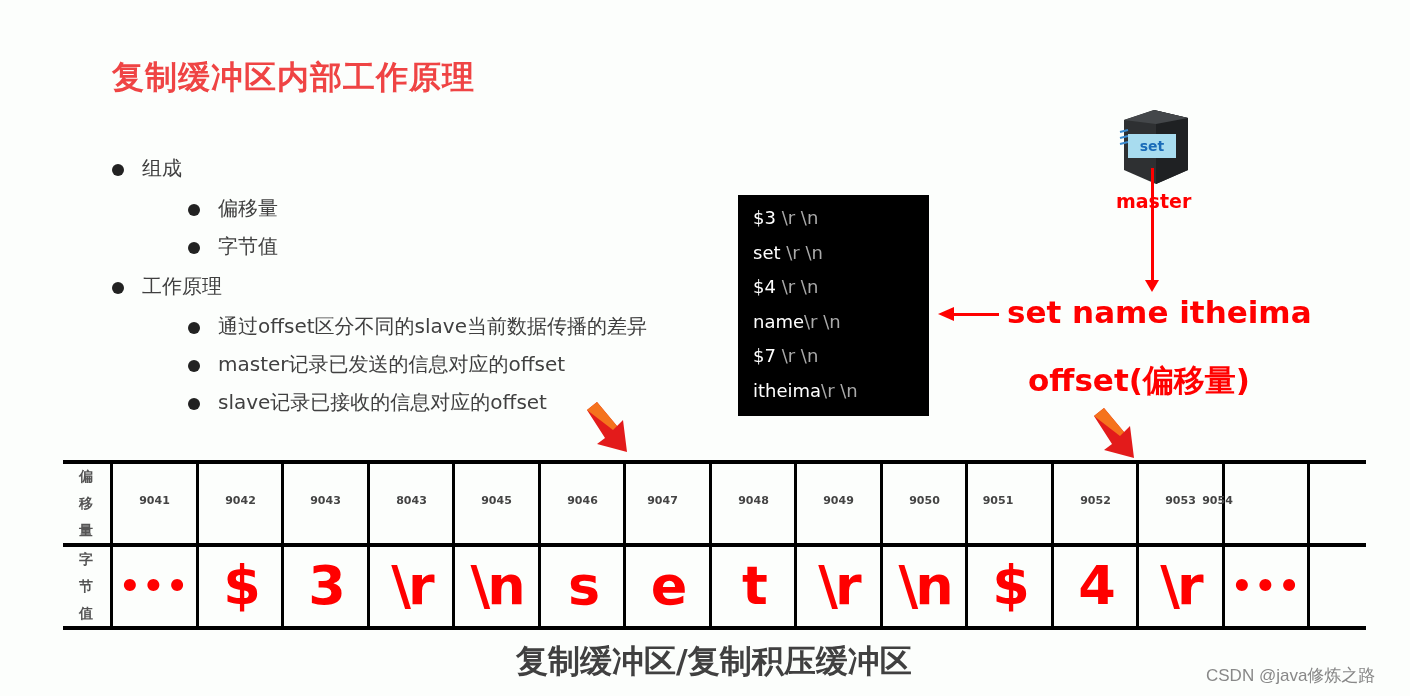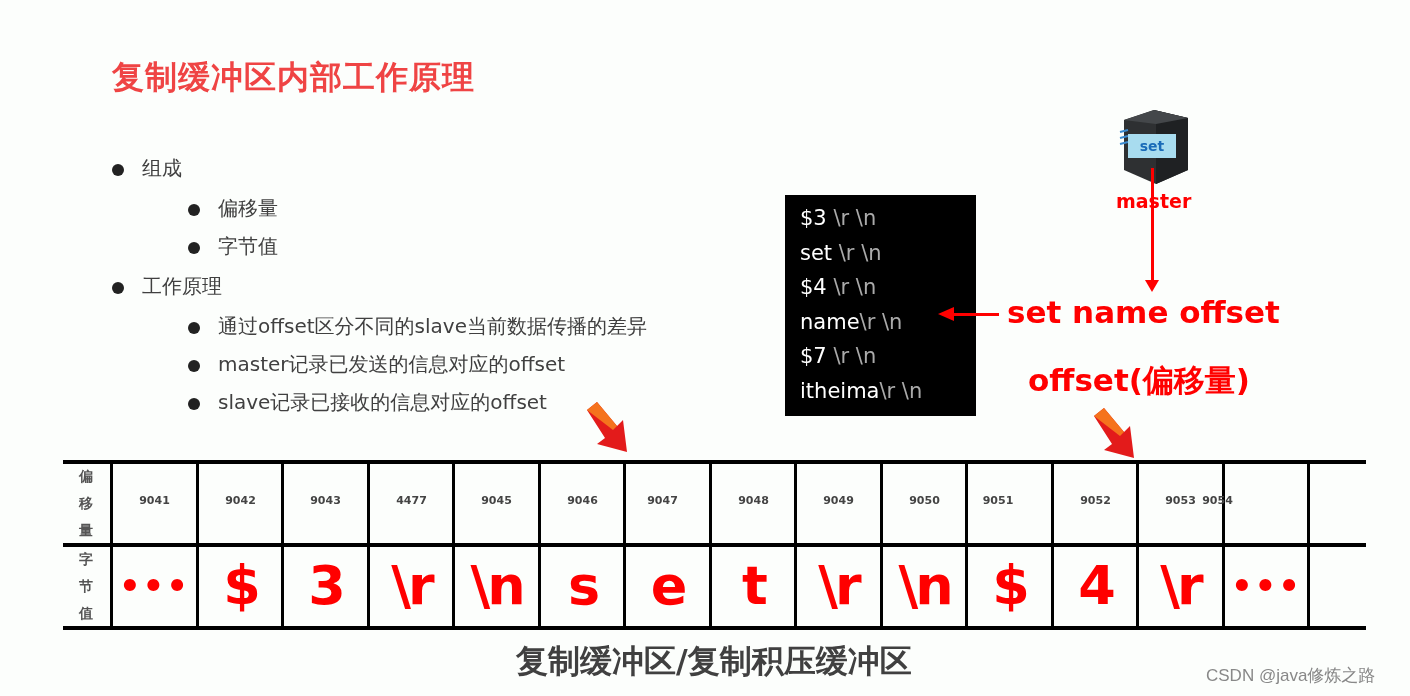--- a/index.html
+++ b/index.html
@@ -14,22 +14,22 @@
     letter-spacing: 1px;
   }
   .bullets { left: 112px; top: 155px; color: #404040; font-size: 20px; }
   .b { position: absolute; white-space: nowrap; }
   .b .dot {
     position: absolute; width: 12px; height: 12px; border-radius: 50%; background: #222;
     top: 9px;
   }
   .b .txt { position: absolute; left: 30px; top: 0; white-space: nowrap; }
   .codebox {
-    left: 785px; top: 195px; width: 191px; height: 221px; background: #000;
-    color: #fff; font-size: 21px; line-height: 34.5px; padding: 6px 0 0 15px; box-sizing: border-box;
+    left: 738px; top: 195px; width: 191px; height: 221px; background: #000;
+    color: #fff; font-size: 18px; line-height: 34.5px; padding: 6px 0 0 15px; box-sizing: border-box;
     font-family: "DejaVu Sans", sans-serif;
   }
   .codebox .crlf { color: #aaa; }
   .red-bold { color: #ff0000; font-weight: bold; font-family: "DejaVu Sans", sans-serif; }
   .cmd { left: 1007px; top: 294px; font-size: 31px; }
   .offset-label { left: 1028px; top: 360px; font-size: 31px; }
   .master-label { left: 1116px; top: 190px; font-size: 19px; }
   .server { left: 1114px; top: 108px; width: 78px; height: 80px; }
   .vline { left: 1151px; top: 168px; width: 3px; height: 117px; background: #ff0000; }
   .vhead { left: 1145px; top: 280px; width: 0; height: 0;
@@ -105,21 +105,21 @@
   </svg>
   <div class="abs" style="left:14px; top:26px; width:48px; height:24px; line-height:24px; text-align:center; font-size:14px; font-weight:bold; color:#1a6bb8;">set</div>
 </div>
 <div class="abs vline"></div>
 <div class="abs vhead"></div>
 <div class="abs red-bold master-label">master</div>
 
 <div class="abs hline"></div>
 <div class="abs hhead"></div>
 
-<div class="abs red-bold cmd">set name offset</div>
+<div class="abs red-bold cmd">set name itheima</div>
 <div class="abs red-bold offset-label">offset(偏移量)</div>
 
 <div class="abs" style="left:583px; top:400px;">
   <svg class="fancy-arrow" viewBox="0 0 50 55">
     <polygon points="4,10 14,2 34,26 40,20 44,52 14,44 22,38" fill="#e31b1b"></polygon>
     <polygon points="4,10 14,2 34,26 30,30" fill="#f5731d"></polygon>
   </svg>
 </div>
 <div class="abs" style="left:1090px; top:406px;">
   <svg class="fancy-arrow" viewBox="0 0 50 55">
@@ -156,21 +156,21 @@
     <div class="vrule" style="left: 988px;"></div>
     <div class="vrule" style="left: 1073px;"></div>
     <div class="vrule" style="left: 1159px;"></div>
     <div class="vrule" style="left: 1244px;"></div>
     <div class="cell-off" style="left: 50px; width: 83px; top: 34px;">9041</div>
     <div class="cell-byte" style="left: 50px; width: 83px; top: 106px; letter-spacing: 2px; font-size: 34px;">•••</div>
     <div class="cell-off" style="left: 136px; width: 83px; top: 34px;">9042</div>
     <div class="cell-byte" style="left: 136px; width: 83px; top: 94px; letter-spacing: -3px;">$</div>
     <div class="cell-off" style="left: 221px; width: 83px; top: 34px;">9043</div>
     <div class="cell-byte" style="left: 221px; width: 83px; top: 94px; letter-spacing: -3px;">3</div>
-    <div class="cell-off" style="left: 307px; width: 83px; top: 34px;">4477</div>
+    <div class="cell-off" style="left: 307px; width: 83px; top: 34px;">8043</div>
     <div class="cell-byte" style="left: 307px; width: 83px; top: 94px; letter-spacing: -3px;">\r</div>
     <div class="cell-off" style="left: 392px; width: 83px; top: 34px;">9045</div>
     <div class="cell-byte" style="left: 392px; width: 83px; top: 94px; letter-spacing: -3px;">\n</div>
     <div class="cell-off" style="left: 478px; width: 83px; top: 34px;">9046</div>
     <div class="cell-byte" style="left: 478px; width: 83px; top: 94px; letter-spacing: -3px;">s</div>
     <div class="cell-off" style="left: 563px; width: 73px; top: 34px;">9047</div>
     <div class="cell-byte" style="left: 563px; width: 83px; top: 94px; letter-spacing: -3px;">e</div>
     <div class="cell-off" style="left: 649px; width: 83px; top: 34px;">9048</div>
     <div class="cell-byte" style="left: 649px; width: 83px; top: 94px; letter-spacing: -3px;">t</div>
     <div class="cell-off" style="left: 734px; width: 83px; top: 34px;">9049</div>

